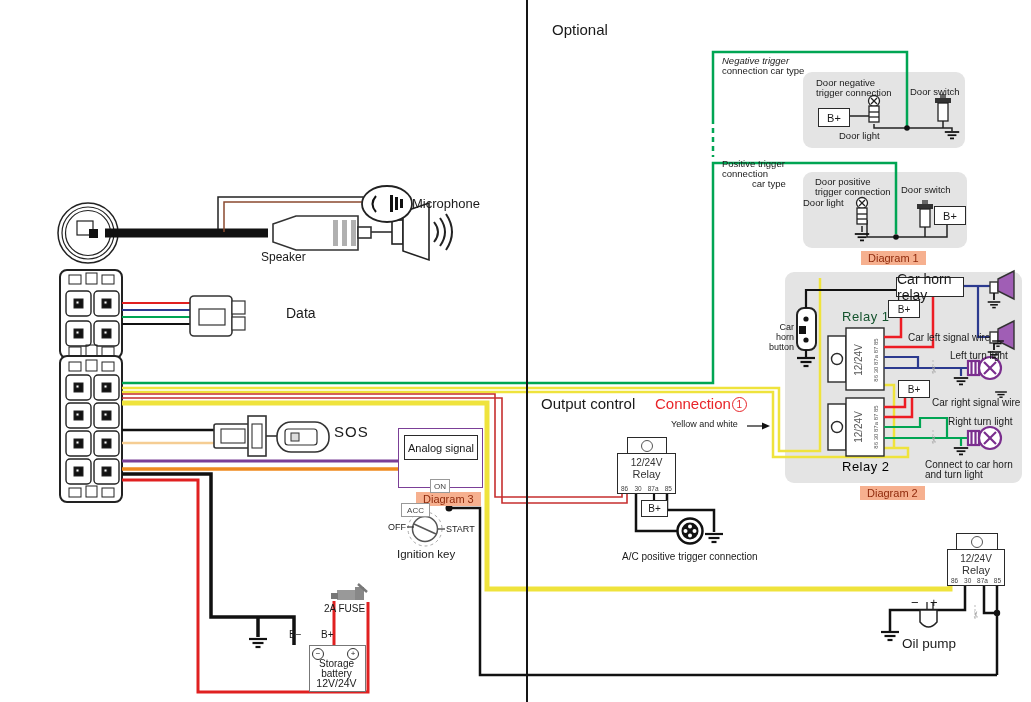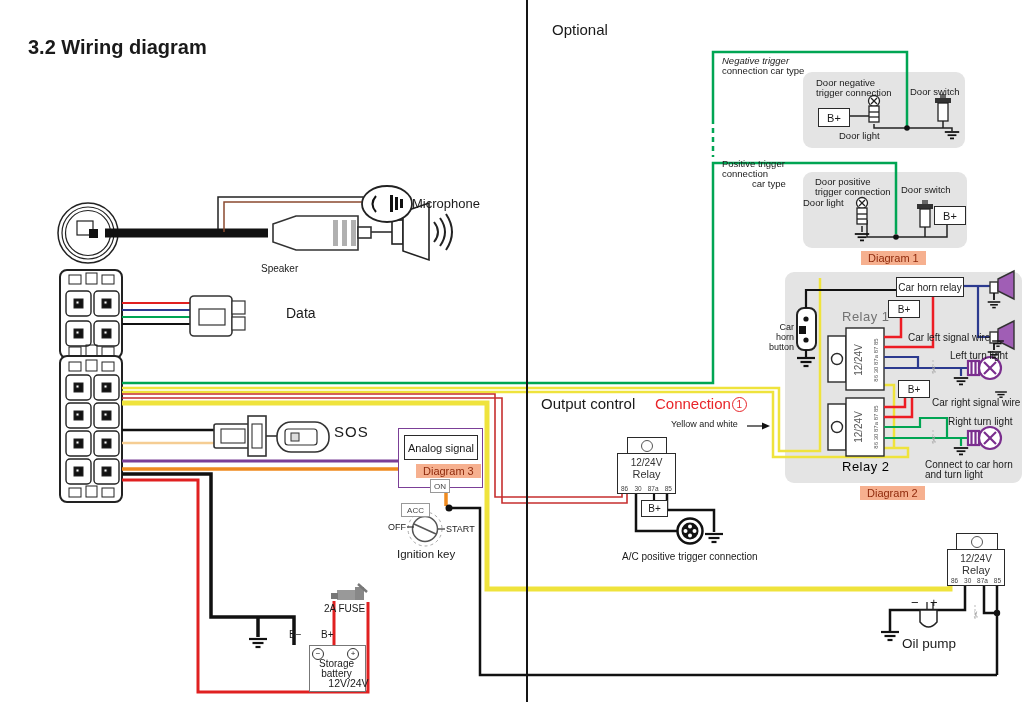--- a/index.html
+++ b/index.html
@@ -332,33 +332,32 @@
     <circle cx="997" cy="613" r="3.2" fill="#111"></circle>
     <use href="#cut" transform="translate(975,613)"></use>
     <g fill="#fff" stroke="#222" stroke-width="1.5">
       <path d="M927,602 V610 M933,602 V610" stroke-width="1.3"></path>
       <path d="M920,610 L920,622 Q928.5,632 937,622 L937,610 Z"></path>
     </g>
   </svg>
 
   <div class="divider"></div>
 
-  <div class="lbl" style="left:28px;top:36px;font-size:20px;font-weight:bold;">3.2 Wiring diagram</div>
   <div class="lbl" style="left:552px;top:22px;font-size:15px;font-weight:normal;">Optional</div>
 
   <div class="lbl" style="left:412px;top:197px;font-size:13px;">Microphone</div>
-  <div class="lbl" style="left:261px;top:251px;font-size:10px;margin-top:12px;">Speaker</div>
+  <div class="lbl" style="left:261px;top:251px;font-size:12px;">Speaker</div>
   <div class="lbl" style="left:250px;top:306px;font-size:14px;margin-left:36px;">Data</div>
   <div class="lbl" style="left:334px;top:424px;font-size:15px;letter-spacing:1px;">SOS</div>
 
   <div style="position:absolute;left:398px;top:428px;width:83px;height:58px;border:1.8px solid #7b3f97;background:#fff;z-index:3;"></div>
   <div class="bx" style="left:404px;top:435px;width:72px;height:23px;font-size:11px;">
     <span>Analog signal</span>
   </div>
-  <div class="tag" style="left:416px;top:464px;">Diagram 3</div>
+  <div class="tag" style="left:416px;top:492px;">Diagram 3</div>
 
   <div class="smbx" style="left:401px;top:503px;width:27px;height:12px;">
     <span>ACC</span>
     </div>
   <div class="smbx" style="left:430px;top:479px;width:18px;height:12px;">
     <span>ON</span>
     </div>
   <div class="lbl" style="left:388px;top:523px;font-size:9px;">OFF</div>
   <div class="lbl" style="left:446px;top:525px;font-size:9px;">START</div>
   <div class="lbl" style="left:397px;top:548px;font-size:11.5px;">Ignition key</div>
@@ -366,21 +365,21 @@
   <div class="lbl" style="left:324px;top:603px;font-size:10px;">2A FUSE</div>
   <div class="lbl" style="left:289px;top:629px;font-size:10px;">B−</div>
   <div class="lbl" style="left:321px;top:629px;font-size:10px;">B+</div>
   <div style="position:absolute;left:309px;top:645px;width:55px;height:45px;border:1.4px solid #777;background:#fff;z-index:3;"></div>
   <div class="term" style="left:312px;top:648px;">
     <span>−</span></div>
   <div class="term" style="left:347px;top:648px;">
     <span>+</span></div>
   <div class="lbl" style="left:309px;top:658px;width:55px;text-align:center;font-size:10px;">Storage</div>
   <div class="lbl" style="left:309px;top:668px;width:55px;text-align:center;font-size:10px;">battery</div>
-  <div class="lbl" style="left:309px;top:678px;width:55px;text-align:center;font-size:10.5px;padding-left:12px;">12V/24V</div>
+  <div class="lbl" style="left:309px;top:678px;width:55px;text-align:center;font-size:10.5px;">12V/24V</div>
 
   <div class="lbl" style="left:541px;top:396px;font-size:15px;">Output control</div>
   <div class="lbl" style="left:655px;top:396px;font-size:15px;color:#e8252a;">
     <span>Connection</span><span class="cnum">1</span>
   </div>
   <div class="lbl" style="left:671px;top:420px;font-size:9px;">Yellow and white</div>
 
   <div class="relaycap" style="left:627px;top:437px;width:38px;height:16px;">
     <span class="circ"></span>
     </div>
@@ -414,30 +413,30 @@
   <div class="lbl" style="left:752px;top:179px;font-size:9.5px;">car type</div>
   <div class="lbl" style="left:815px;top:177px;font-size:9.5px;">Door positive</div>
   <div class="lbl" style="left:815px;top:187px;font-size:9.5px;">trigger connection</div>
   <div class="lbl" style="left:901px;top:185px;font-size:9.5px;">Door switch</div>
   <div class="lbl" style="left:803px;top:198px;font-size:9.5px;">Door light</div>
   <div class="bx" style="left:934px;top:206px;width:30px;height:17px;font-size:11px;">
     <span>B+</span>
     </div>
   <div class="tag" style="left:861px;top:251px;">Diagram 1</div>
 
-  <div class="bx" style="left:896px;top:277px;width:66px;height:18px;font-size:10px;">
+  <div class="bx" style="left:896px;top:277px;width:66px;height:18px;font-size:14px;">
     <span>Car horn relay</span>
     </div>
   <div class="lbl" style="left:760px;top:323px;width:34px;text-align:right;font-size:9px;">Car</div>
   <div class="lbl" style="left:760px;top:333px;width:34px;text-align:right;font-size:9px;">horn</div>
   <div class="lbl" style="left:760px;top:343px;width:34px;text-align:right;font-size:9px;">button</div>
   <div class="bx" style="left:888px;top:300px;width:30px;height:16px;font-size:10px;">
     <span>B+</span>
     </div>
-  <div class="lbl" style="left:842px;top:310px;font-size:13px;color:#737373;letter-spacing:0.5px;">Relay 1</div>
+  <div class="lbl" style="left:842px;top:310px;font-size:13px;color:#14532d;letter-spacing:0.5px;">Relay 1</div>
   <div class="vt" style="left:858px;top:360px;font-size:10px;">12/24V</div>
   <div class="vt" style="left:876px;top:360px;font-size:6px;">86 30 87a 87 85</div>
   <div class="lbl" style="left:908px;top:332px;font-size:10px;">Car left signal wire</div>
   <div class="lbl" style="left:950px;top:350px;font-size:10px;">Left turn light</div>
   <div class="bx" style="left:898px;top:380px;width:30px;height:16px;font-size:10px;">
     <span>B+</span>
     </div>
   <div class="lbl" style="left:932px;top:397px;font-size:10px;">Car right signal wire</div>
   <div class="lbl" style="left:948px;top:416px;font-size:10px;">Right turn light</div>
   <div class="vt" style="left:858px;top:427px;font-size:10px;">12/24V</div>

